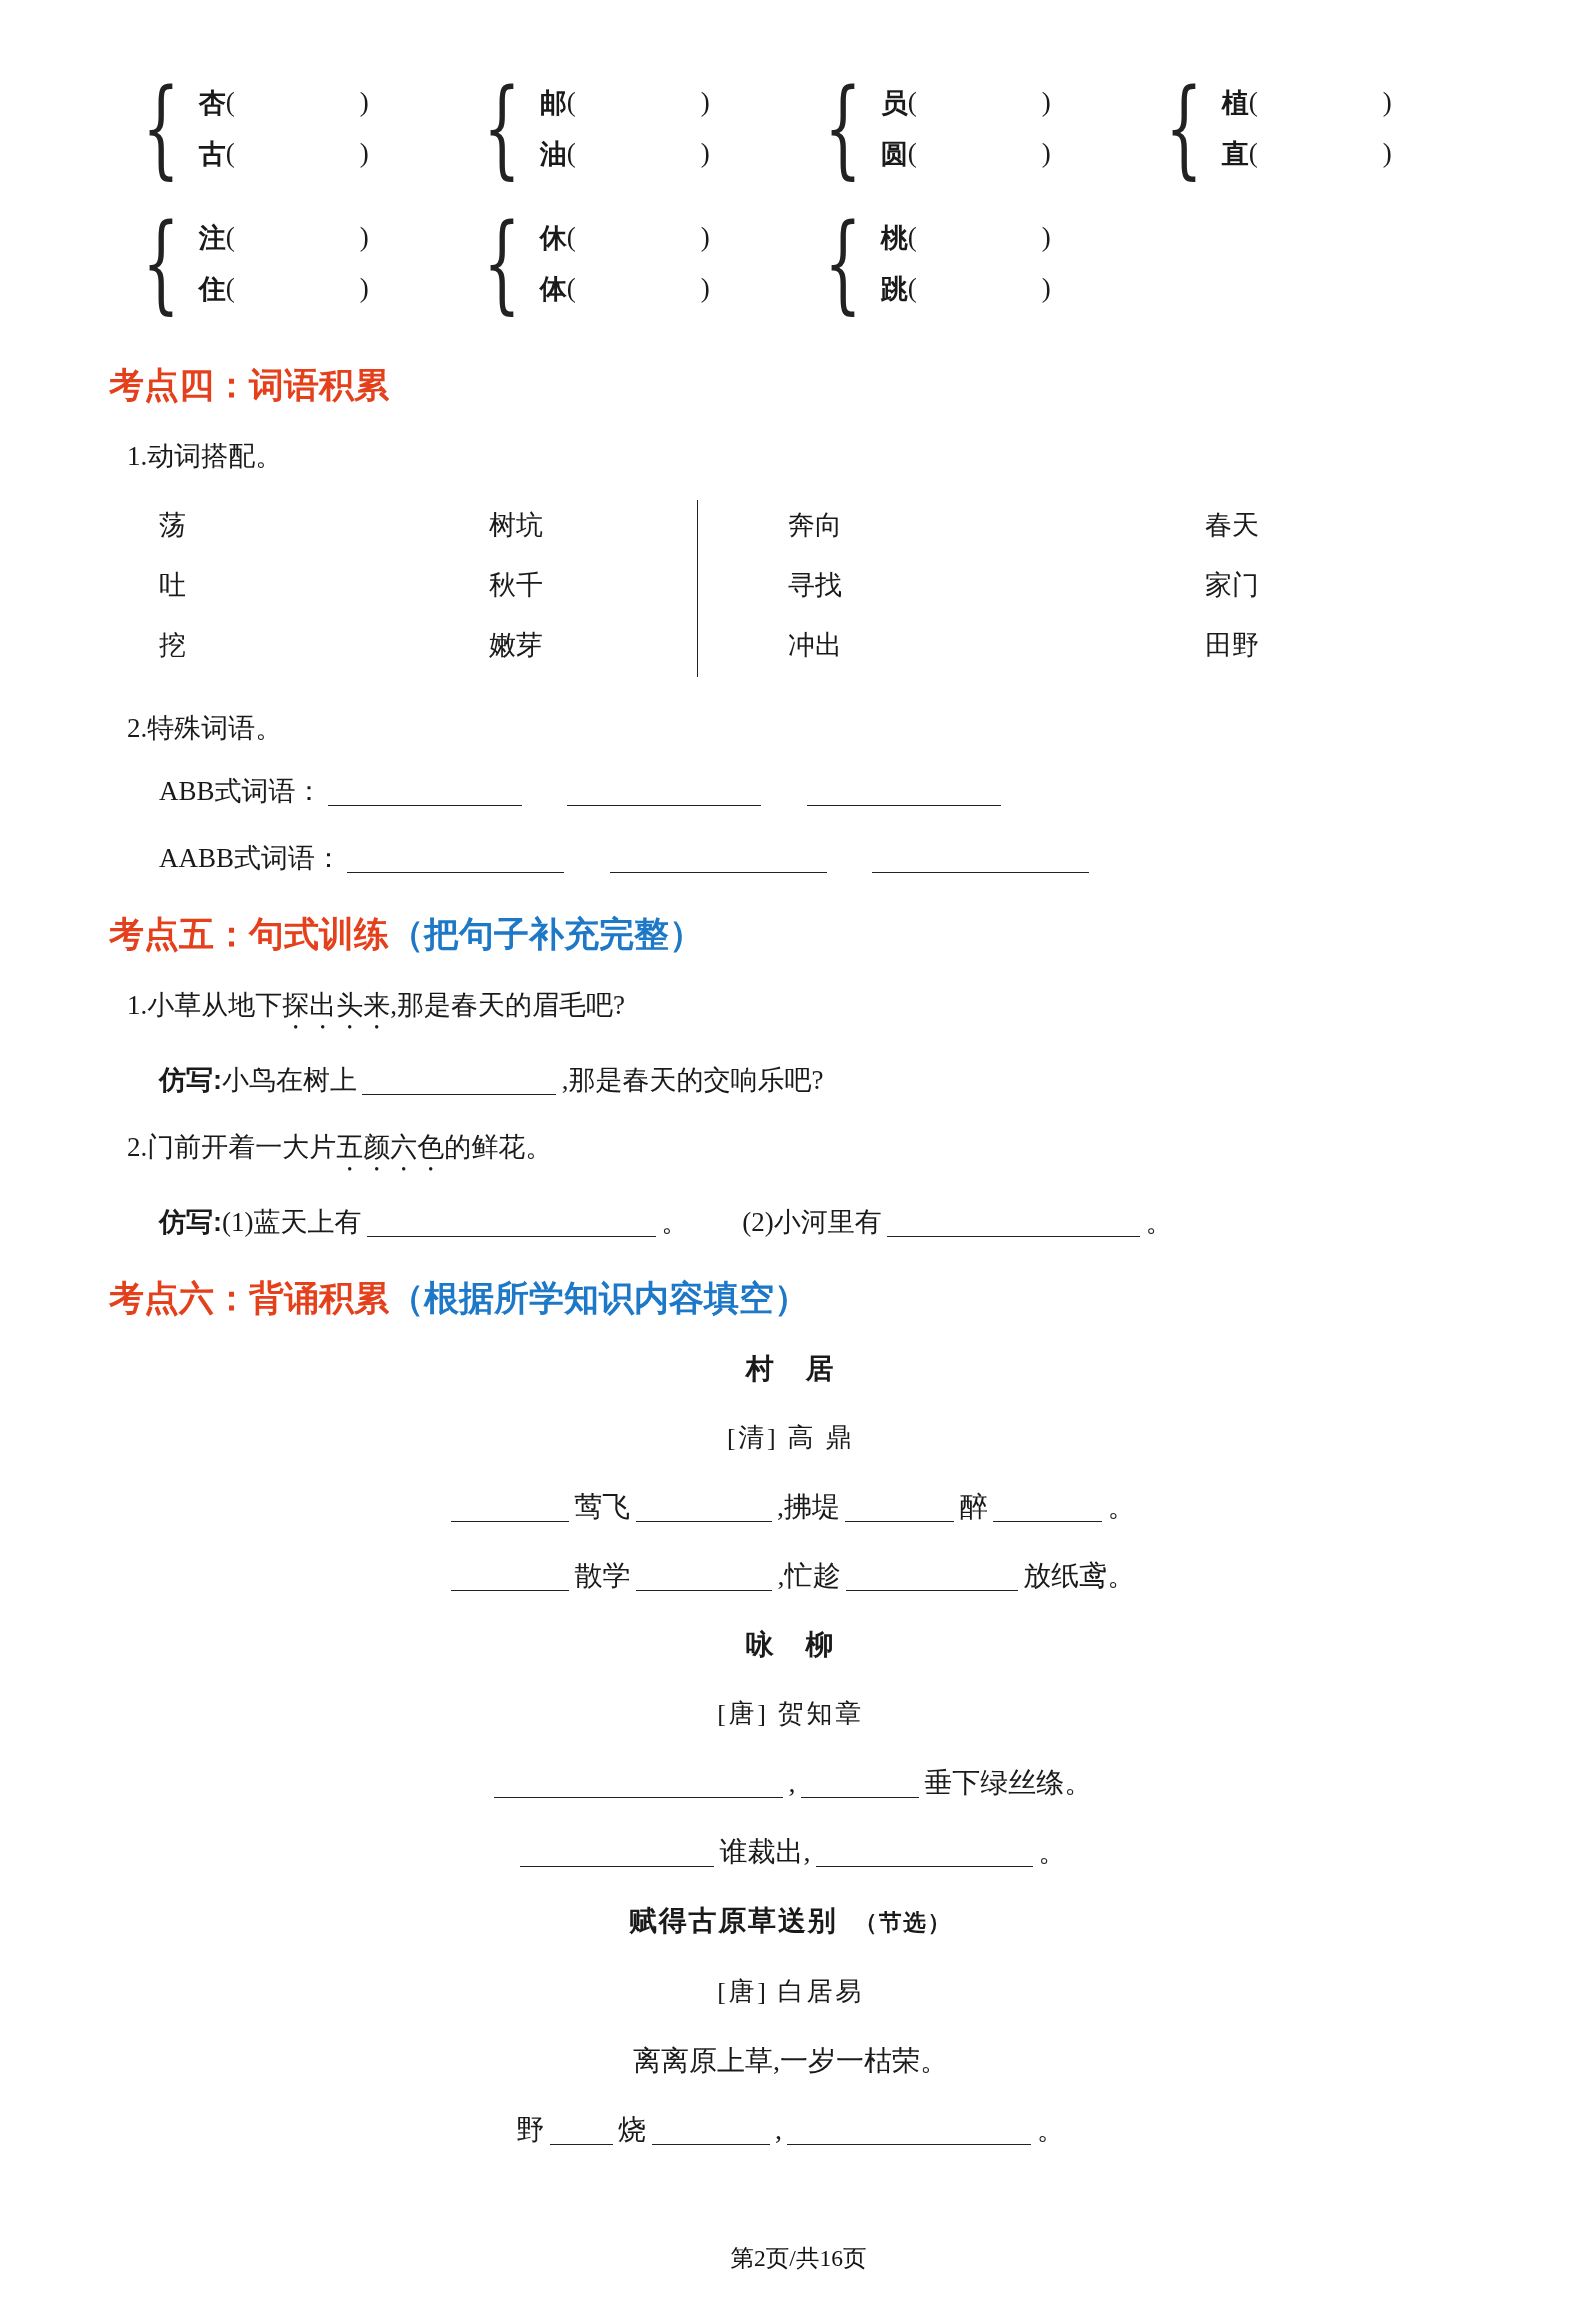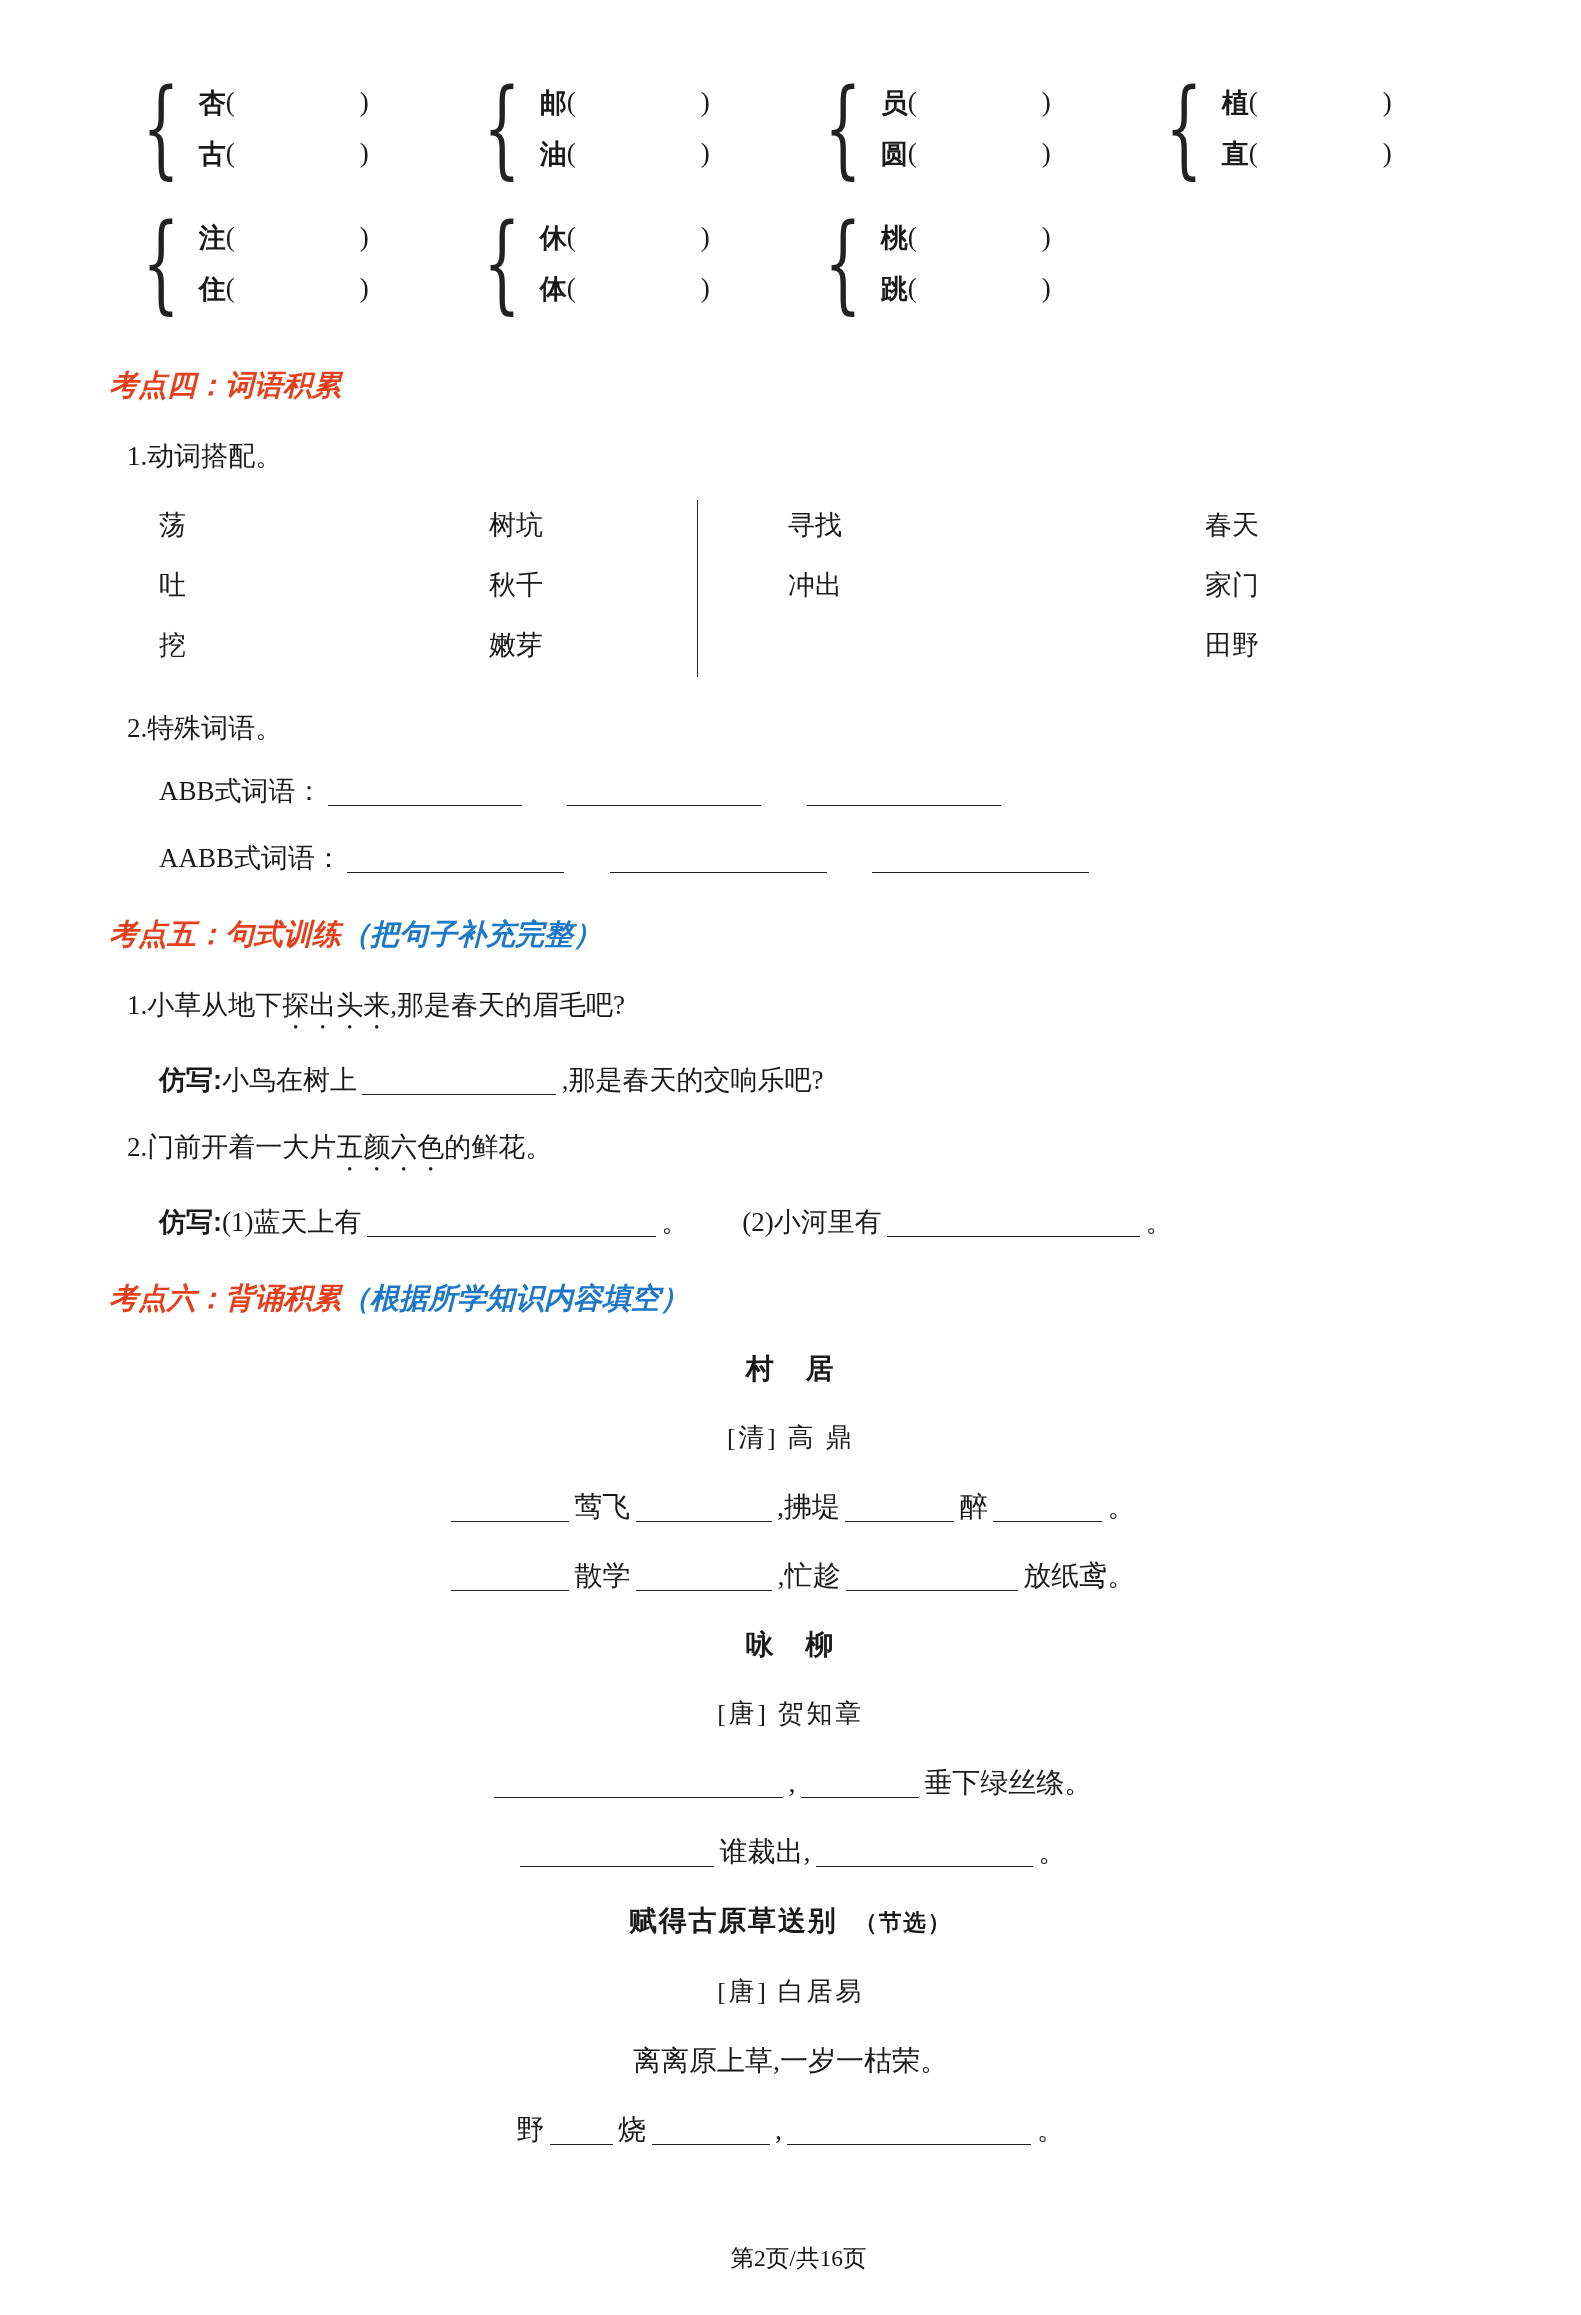--- a/index.html
+++ b/index.html
@@ -28,21 +28,21 @@
   }
   .pair-lines{display:flex;flex-direction:column;}
   .pair-line{height:51px;display:flex;align-items:center;font-size:27px;}
   .pair-line .ch{font-weight:600;}
   .pair-line .paren{font-size:27px;}
   .answer-gap{display:inline-block;width:125px;}
 
   
   .kp-heading{
     font-family:"Liberation Sans","DejaVu Sans",sans-serif;
-    font-weight:bold;font-size:29px;line-height:40px;margin-bottom:31px;font-style:italic;
+    font-weight:bold;font-size:35px;line-height:40px;margin-bottom:31px;
   }
   .kp-heading .red{color:var(--red);}
   .kp-heading .blue{color:var(--blue);}
   .line{font-size:27px;line-height:40px;margin-bottom:25px;}
   .indent1{margin-left:18px;}
   .indent2{margin-left:50px;}
   .bold{font-weight:bold;font-family:"Liberation Sans","DejaVu Sans",sans-serif;}
   .mb-lg{margin-bottom:36px;}
 
   
@@ -229,20 +229,21 @@
         <div>吐</div>
         <div>挖</div>
       </div>
       <div class="match-col col-b">
         <div>树坑</div>
         <div>秋千</div>
         <div>嫩芽</div>
       </div>
       <div class="match-divider"></div>
       <div class="match-col col-c">
+        <div>奔向</div>
         <div>寻找</div>
         <div>冲出</div>
       </div>
       <div class="match-col col-d">
         <div>春天</div>
         <div>家门</div>
         <div>田野</div>
       </div>
     </div>
 

